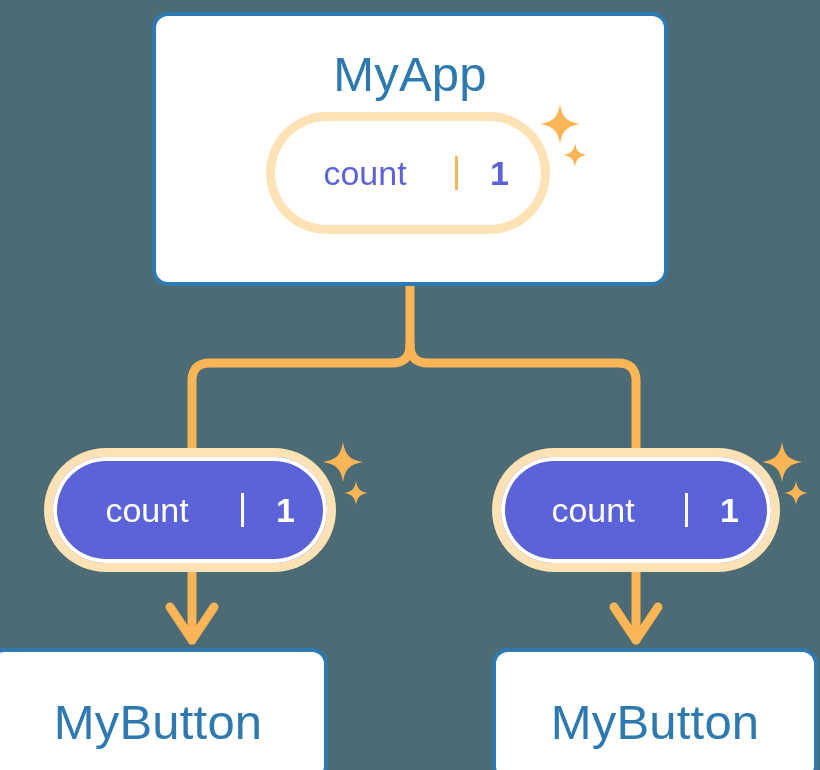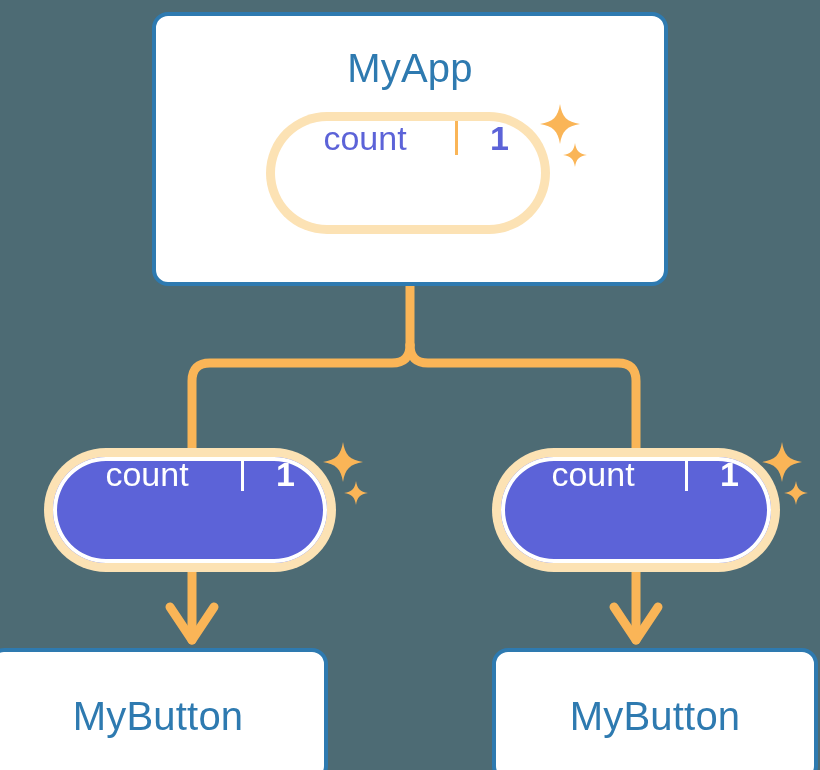--- a/index.html
+++ b/index.html
@@ -27,21 +27,21 @@
   .card {
     position: absolute;
     background: #ffffff;
     border: 4px solid #2e7ab0;
     border-radius: 16px;
     box-sizing: border-box;
     z-index: 3;
   }
   .card-title {
     color: #2e7ab0;
-    font-size: 40px;
+    font-size: 49px;
     font-weight: 400;
     text-align: center;
     letter-spacing: 0.2px;
     white-space: nowrap;
   }
 
   #card-myapp {
     left: 152px;
     top: 12px;
     width: 516px;
@@ -74,21 +74,21 @@
     display: flex;
     align-items: stretch;
     border-radius: 999px;
     background: #fce2b4;           
     padding: 9px;
     z-index: 4;
   }
   .pill-inner {
     flex: 1 1 auto;
     display: flex;
-    align-items: flex-start;
+    align-items: center;
     border-radius: 999px;
     border: 8px solid #fbb council;
     box-sizing: border-box;
   }
   .pill-inner {
     border: 8px solid #f9b council;
   }
   
   .pill-inner { border-color: #fab557; }
 

